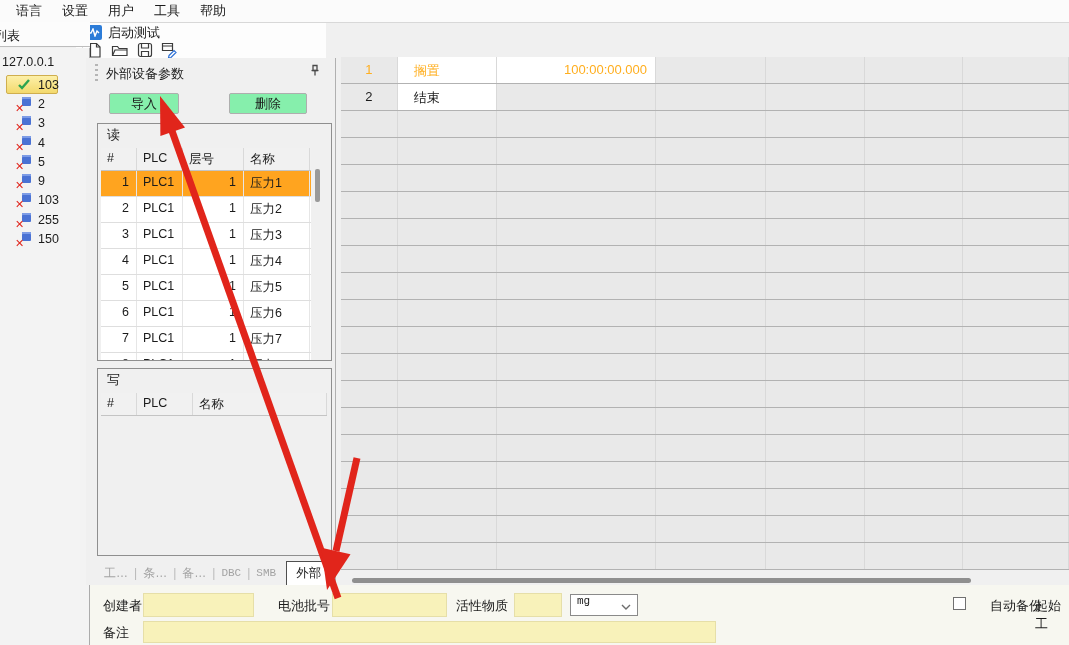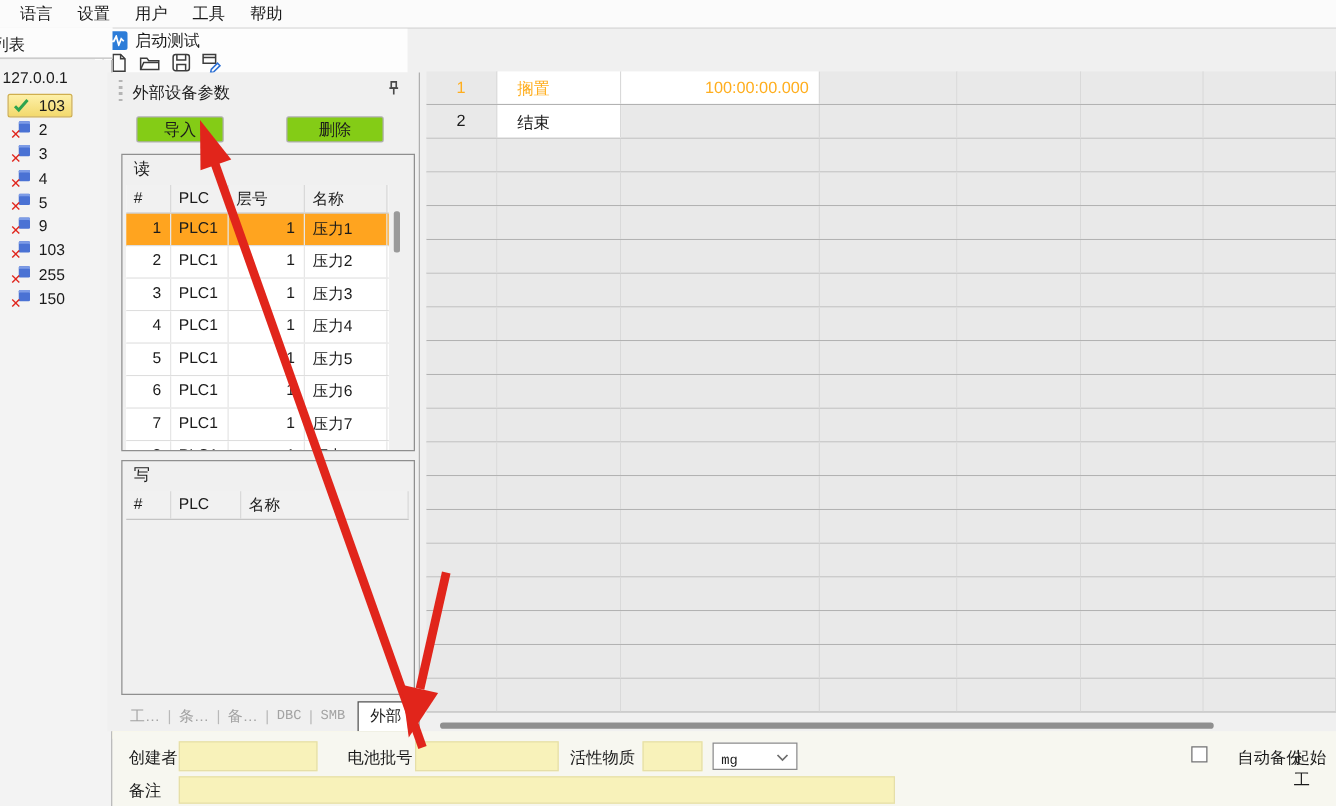--- a/index.html
+++ b/index.html
@@ -16,36 +16,36 @@
   .runrow{position:absolute;left:11px;top:1px;display:flex;align-items:center;gap:6px;height:17px;}
   .waveicon{width:15px;height:15px;background:#2c7cd8;border-radius:2px;display:inline-flex;align-items:center;justify-content:center;}
   .iconrow{position:absolute;left:10px;top:18px;display:flex;gap:7px;align-items:center;}
   .tico{width:18px;height:18px;display:inline-flex;align-items:center;justify-content:center;}
   
   .side-head{position:absolute;left:0;top:22px;width:90px;height:25px;background:#fcfcfc;border-bottom:1px solid #bdbdbd;box-sizing:border-box;}
   .side-head span{position:absolute;left:-6px;top:5px;}
   .sidebar{position:absolute;left:0;top:48px;width:90px;height:597px;background:#f3f3f3;border-right:1px solid #ababab;box-sizing:border-box;}
   .host{position:absolute;left:2px;top:7px;font-size:12.5px;}
   .side-list{position:absolute;left:0;top:27px;width:100%;}
-  .side-item{position:relative;height:19.3px;display:flex;align-items:center;padding-left:10px;text-align:center;}
+  .side-item{position:relative;height:19.3px;display:flex;align-items:center;padding-left:17px;text-align:center;}
   .side-item .lbl{margin-left:7px;font-size:12.5px;}
   .side-item.sel .selbox{position:absolute;left:6px;top:0;height:19px;width:52px;
       background:linear-gradient(#fdf0a8,#f3d96d);border:1px solid #cfae4e;border-radius:2px;box-sizing:border-box;}
   .side-item .ic{position:relative;width:14px;height:14px;z-index:2;}
   .side-item.sel .lbl{position:relative;z-index:2;}
   .offl .bx{position:absolute;right:0;top:0;width:9px;height:9px;background:#4a72d4;border-radius:1px;
       box-shadow:inset 0 2px 0 #7d9ce6;}
   .offl .xx{position:absolute;left:-2px;bottom:-3px;color:#e0251c;font-weight:bold;font-size:11px;line-height:11px;}
   
   .devpanel{position:absolute;left:86px;top:58px;width:250px;height:527px;background:#f0f0f0;border-right:1px solid #b0b0b0;box-sizing:border-box;}
   .dev-title{position:absolute;left:20px;top:7px;font-size:13px;}
   .dots{position:absolute;left:9px;top:6px;width:3px;height:18px;
       background:repeating-linear-gradient(#b5b5b5 0 2px,transparent 2px 5px);}
   .pin{position:absolute;right:14px;top:6px;}
-  .btn{position:absolute;height:21px;background:#84cc16;border:1px solid #aeaeae;border-radius:2px;
+  .btn{position:absolute;height:21px;background:#86efac;border:1px solid #aeaeae;border-radius:2px;
       font-size:13px;text-align:center;line-height:19px;box-sizing:border-box;}
   .btn-import{left:23px;top:35px;width:70px;}
   .btn-del{left:143px;top:35px;width:78px;}
   .gbox{position:absolute;left:11px;width:235px;border:1px solid #8f8f8f;box-sizing:border-box;overflow:hidden;background:#f0f0f0;}
   .gbox .gtitle{position:absolute;left:9px;top:2px;font-size:13px;}
   .rtable{position:absolute;left:3px;top:24px;width:210px;background:#fff;}
   .rh,.rrow{display:flex;}
   .rh{height:22px;background:#f1f1f1;border-bottom:1px solid #c4c4c4;}
   .rh .hc{box-sizing:border-box;border-right:1px solid #d9d9d9;padding:3px 0 0 6px;font-size:12.5px;}
   .rrow{height:25px;border-bottom:1px solid #dedede;background:#fff;}
@@ -72,21 +72,21 @@
   .lft{padding-left:16px;}
   .rgt{text-align:right;padding-right:8px;}
   .c0{width:60px;}.c1{width:104px;}.c2{width:168px;}.c3{width:116px;}.c4{width:105px;}.c5{width:104px;}.c6{width:112px;}
   .hsb{position:absolute;left:352px;top:578px;width:619px;height:5px;background:#8f8f8f;border-radius:3px;}
   
   .footer{position:absolute;left:90px;top:585px;width:979px;height:60px;background:#f7f7f0;}
   .footer .flabel{position:absolute;font-size:13px;}
   .finput{position:absolute;height:24px;background:#f8f2ba;border:1px solid #e6dfa8;box-sizing:border-box;font-size:13px;padding:0 4px;font-family:inherit;}
   .fremark{top:36px;height:22px;}
   .selbox2{position:absolute;left:480px;top:9px;width:68px;height:22px;background:#fff;border:1px solid #8a8a8a;box-sizing:border-box;
-      font-size:11px;font-family:"Liberation Mono","DejaVu Sans Mono",monospace;display:flex;align-items:flex-end;padding-left:6px;}
+      font-size:11px;font-family:"Liberation Mono","DejaVu Sans Mono",monospace;display:flex;align-items:flex-start;padding-left:6px;}
   .selbox2 .chev{position:absolute;right:6px;top:7px;}
   .cbx{position:absolute;left:863px;top:12px;width:13px;height:13px;background:#fff;border:1px solid #707070;box-sizing:border-box;}
   
   .overlay{position:absolute;left:0;top:0;width:1069px;height:645px;pointer-events:none;z-index:60;}
 </style>
 </head>
 <body>
 
 <div class="menubar">
     <span class="mi">语言</span>

